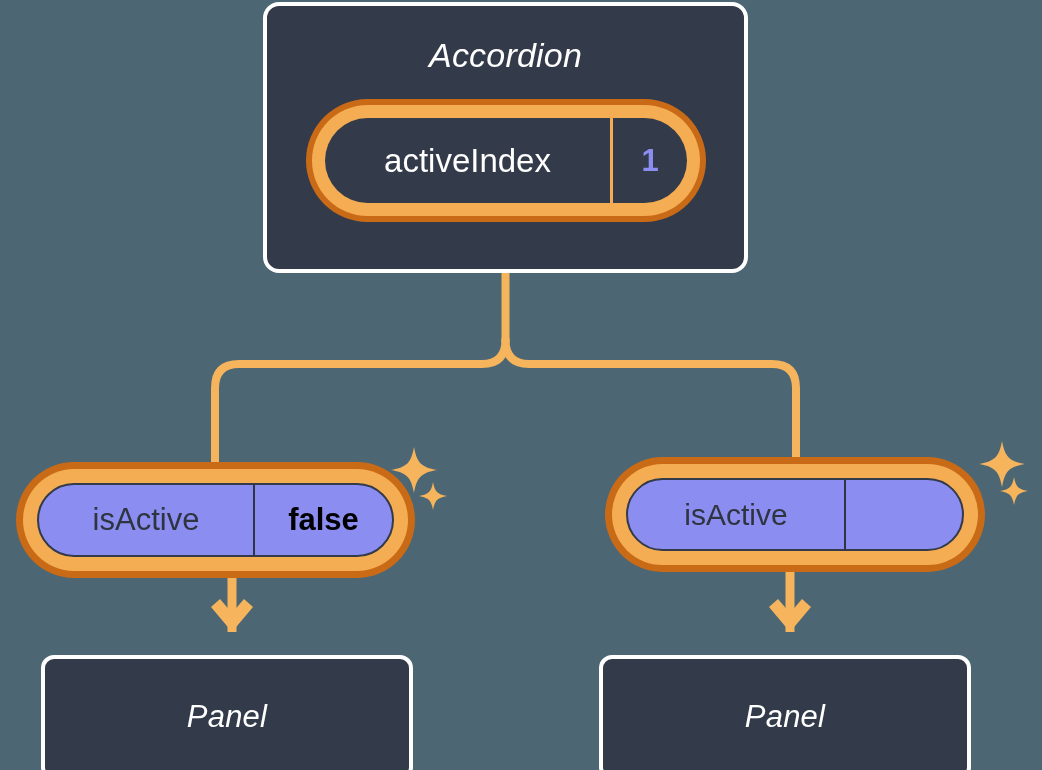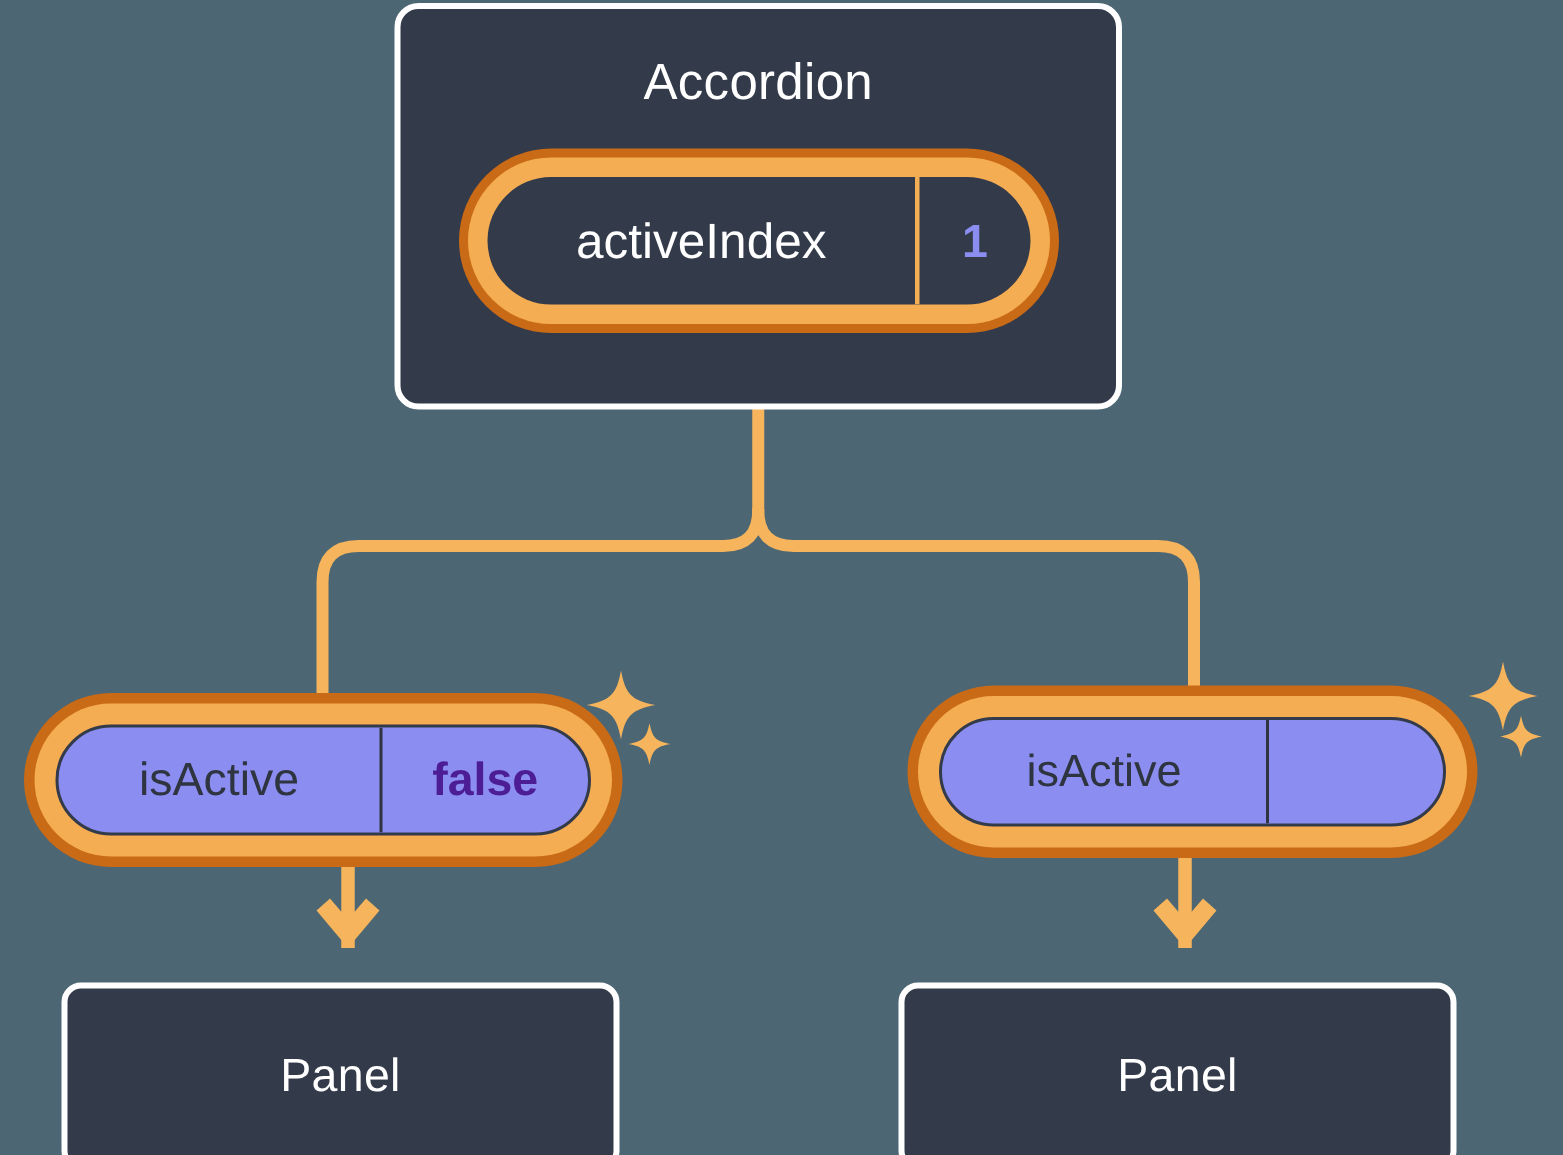--- a/index.html
+++ b/index.html
@@ -45,20 +45,21 @@
     border-radius: 16px;
   }
   .node-title {
     position: absolute;
     left: 0;
     right: 0;
     text-align: center;
     color: #ffffff;
     font-size: 34px;
     letter-spacing: 0.2px;
+    font-style: italic;
   }
   #node-accordion .node-title {
     top: 30px;
   }
   .panel-node {
     width: 372px;
     height: 125px;
     top: 655px;
     border-radius: 13px;
   }
@@ -126,21 +127,21 @@
   
   .cap-purple-outer { background: #c96a17; text-align: center; }
   .cap-purple-inner { left: 7px; top: 7px; right: 7px; bottom: 7px; background: #f4ad52; }
   .cap-purple-face  { left: 14px; top: 14px; right: 14px; bottom: 14px;
                       background: #8b8ef0; border: 2px solid #333a4a; }
   .cap-purple-face .cap-key {
     color: #2e3440;
     border-right: 2px solid #2e3440;
   }
   .cap-purple-face .cap-val {
-    color: #4c1d95;
+    color: #000000;
     font-weight: bold;
   }
 
   #cap-left-outer  { left: 16px;  top: 462px; width: 399px; height: 116px; }
   #cap-left-face .cap-key { flex: 0 0 216px; font-size: 31px; }
   #cap-left-face .cap-val { flex: 1 1 auto;  font-size: 31px; }
 
   #cap-right-outer { left: 605px; top: 457px; width: 380px; height: 115px; }
   #cap-right-face .cap-key { flex: 0 0 218px; font-size: 30px; }
   #cap-right-face .cap-val { flex: 1 1 auto;  font-size: 30px; }

